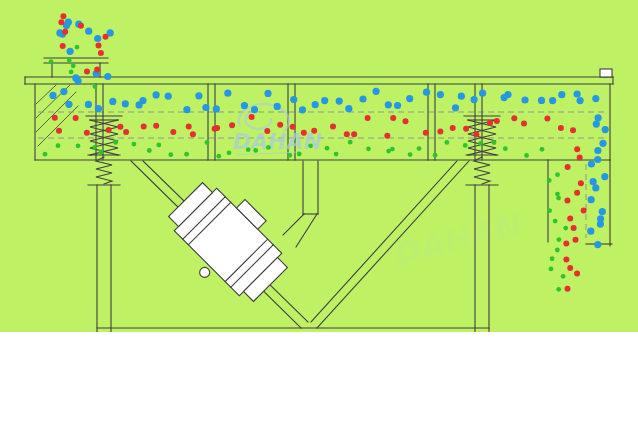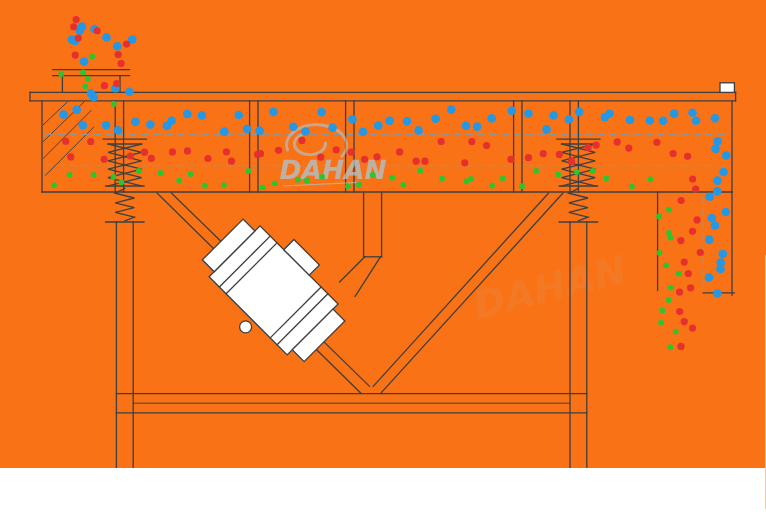--- a/index.html
+++ b/index.html
@@ -1,16 +1,16 @@
 <!DOCTYPE html>
 <html style="--structure: #3f3f3f; --dashcolor: #949494; --wm: #a9cbdf;"><head>
 <meta charset="utf-8">
 <style>
   html,body{margin:0;padding:0;background:#fff;}
-  #screenshot-root{position:relative;width:638px;height:390px;background:#f97316;overflow:hidden;
+  #screenshot-root{position:relative;width:638px;height:332px;background:#bef264;overflow:hidden;
     font-family:"DejaVu Sans",sans-serif;}
   svg{display:block;}
   .st{stroke:var(--structure,#3f3f3f);stroke-width:1.1;fill:none;stroke-linecap:square;}
   .st-thin{stroke-width:0.8;}
   .dash{stroke:var(--dashcolor,#949494);stroke-width:1;fill:none;stroke-dasharray:6 4;}
   .whitefill{fill:#ffffff;stroke:var(--structure,#3f3f3f);stroke-width:1.1;}
   .wm-stroke{stroke:var(--wm,#a9cbdf);stroke-width:2.4;fill:none;opacity:0.85;}
   .wm-text{font-family:"DejaVu Sans",sans-serif;font-style:italic;font-weight:bold;
     font-size:22px;fill:var(--wm,#a9cbdf);}
   .wm-faint{font-size:32px;opacity:0.07;}

